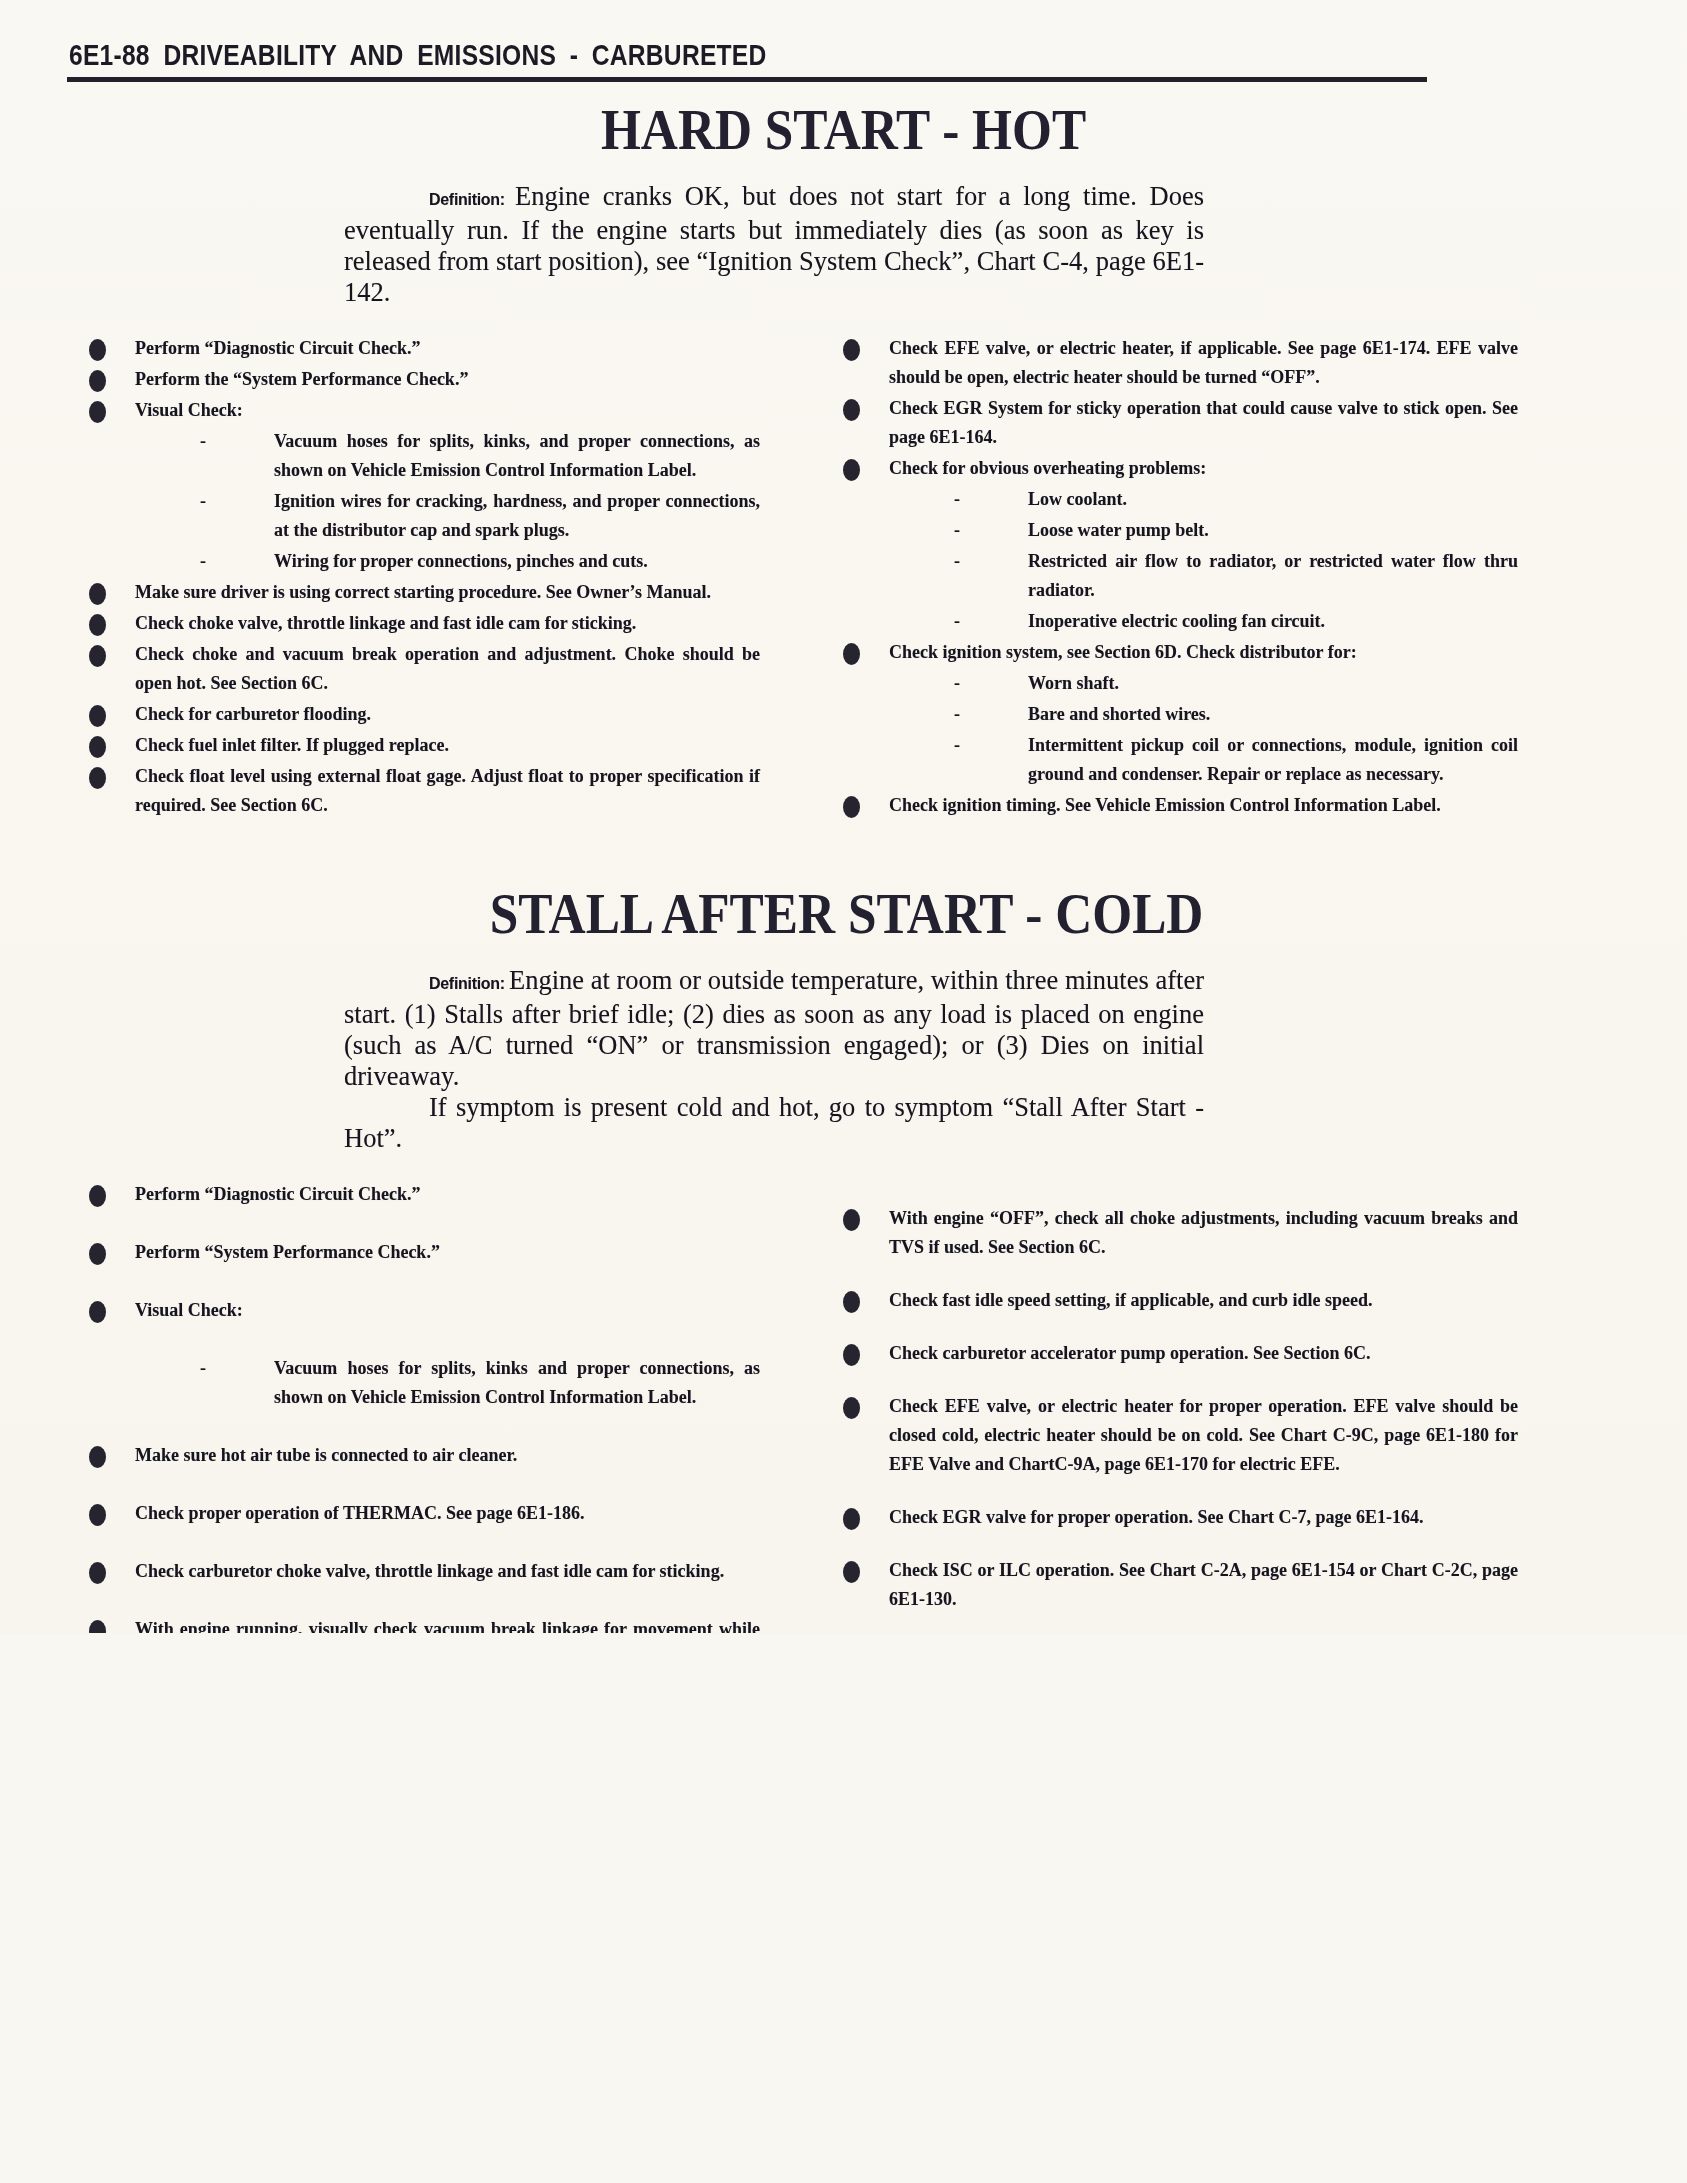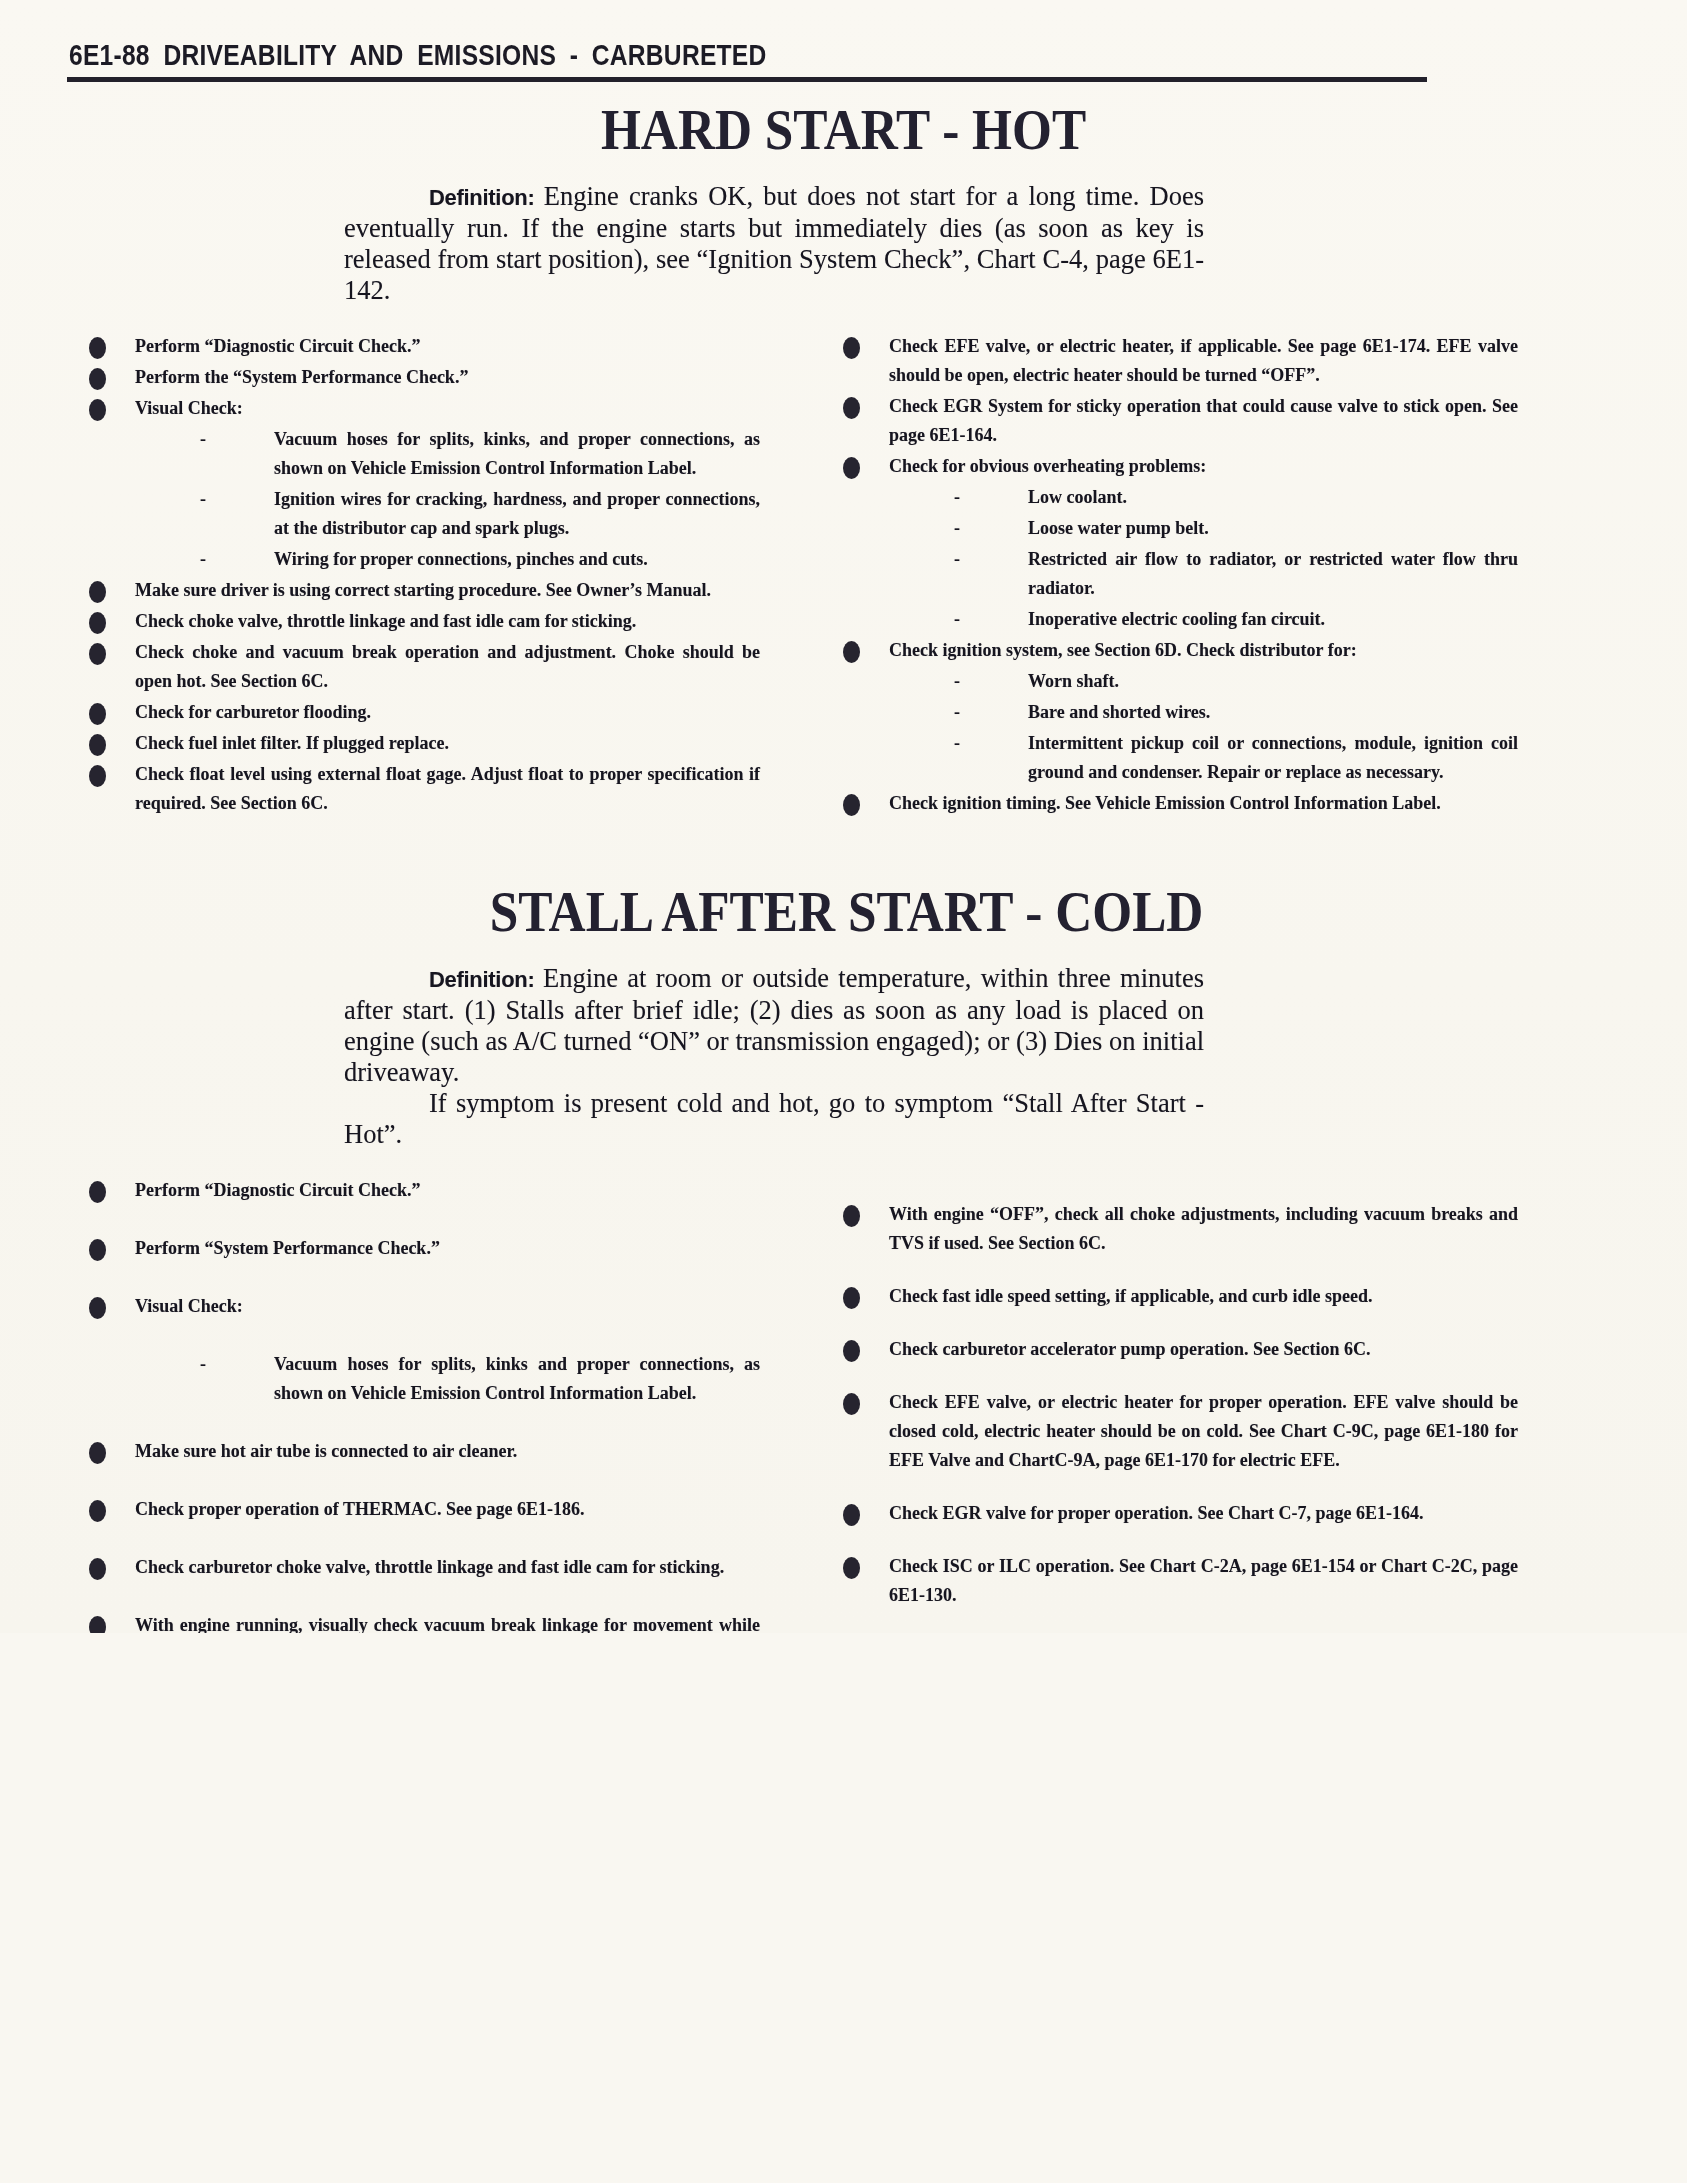--- a/index.html
+++ b/index.html
@@ -69,21 +69,21 @@
     margin: 22.5px 0 0 344px;
     font-size: 26.5px;
     line-height: 31px;
     text-align: justify;
     text-shadow: 0 0 0.7px rgba(20,18,40,0.28);
   }
   .definition p { margin: 0; text-indent: 85px; }
   .def-lead {
     font-family: "Liberation Sans", sans-serif;
     font-weight: 700;
-    font-size: 22px;
+    font-size: 16px;
     letter-spacing: -0.3px;
   }
   .columns {
     display: flex;
     justify-content: space-between;
     align-items: flex-start;
     margin: 26.5px 169px 0 69px;
   }
   .col {
     font-size: 18px;

